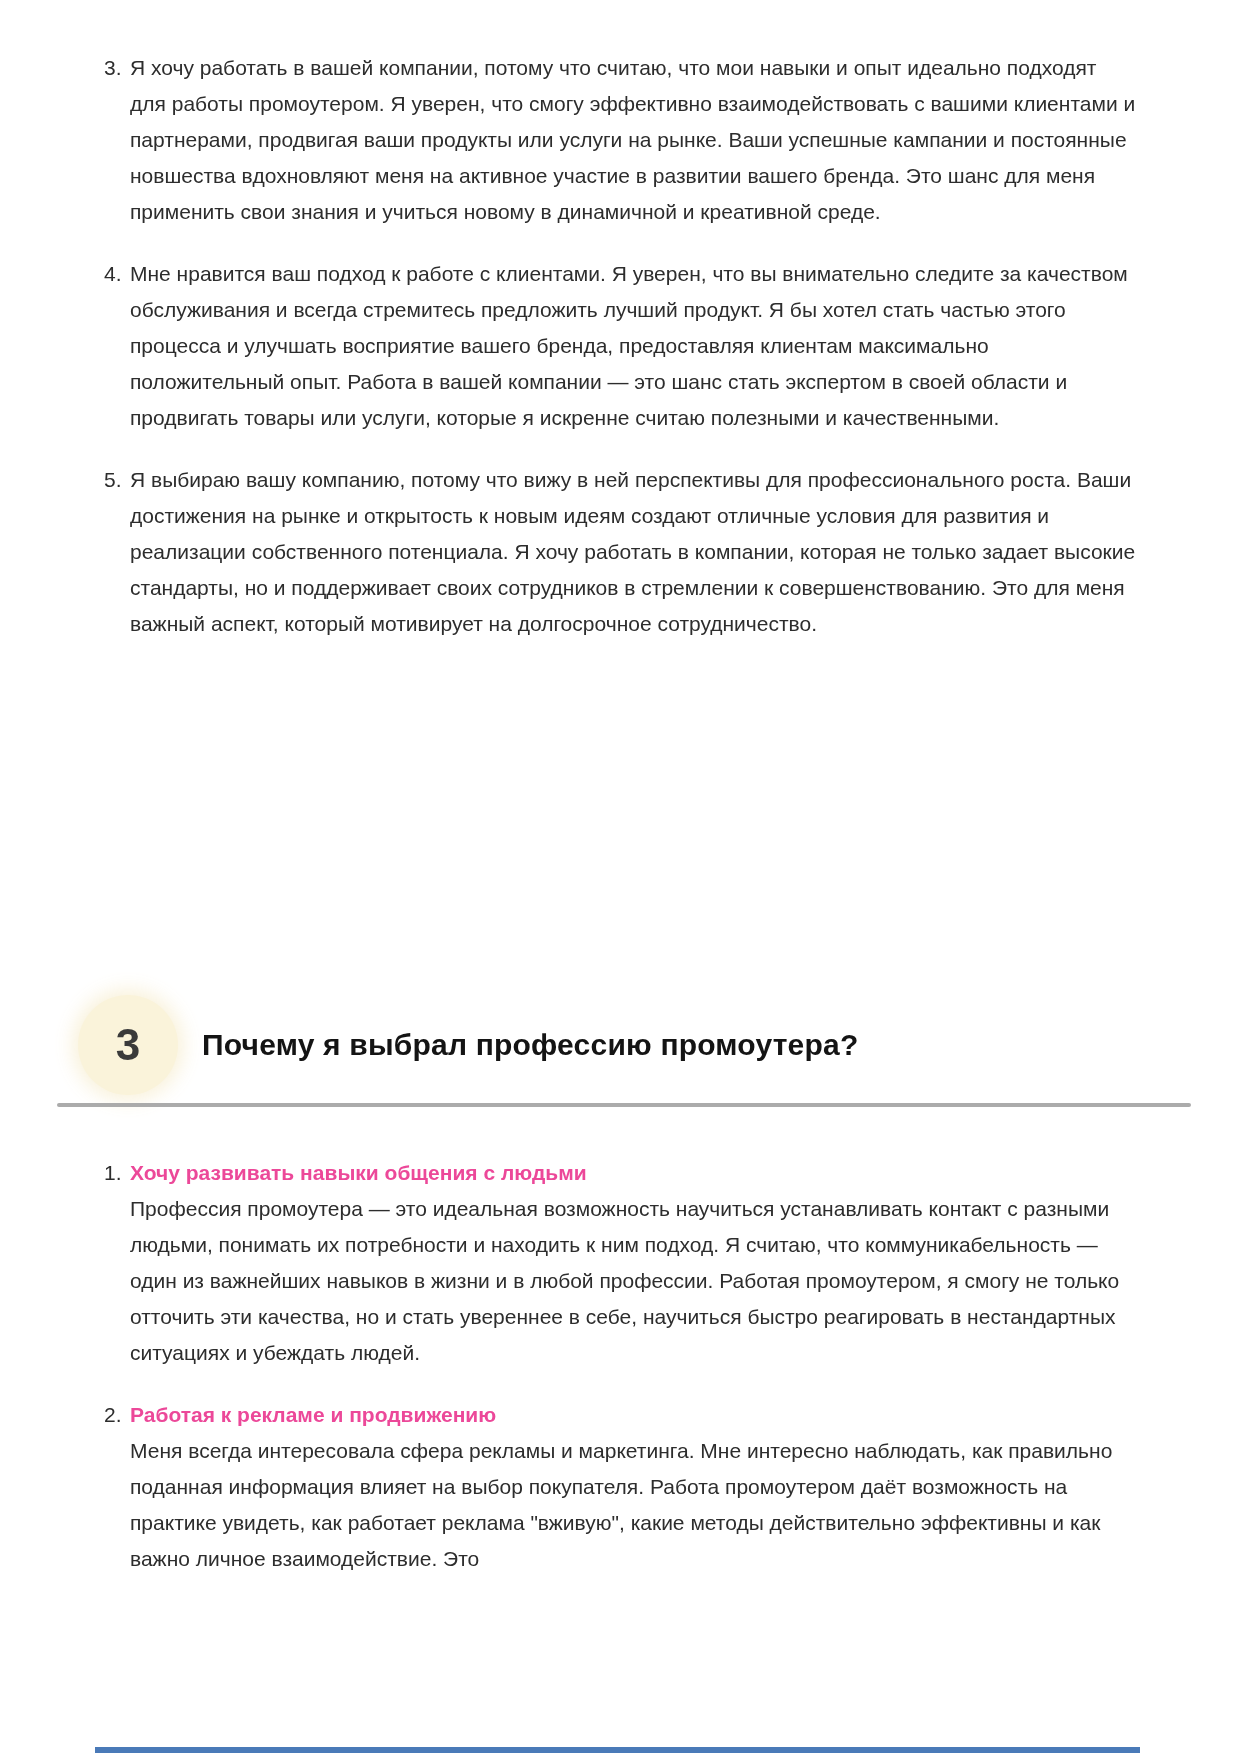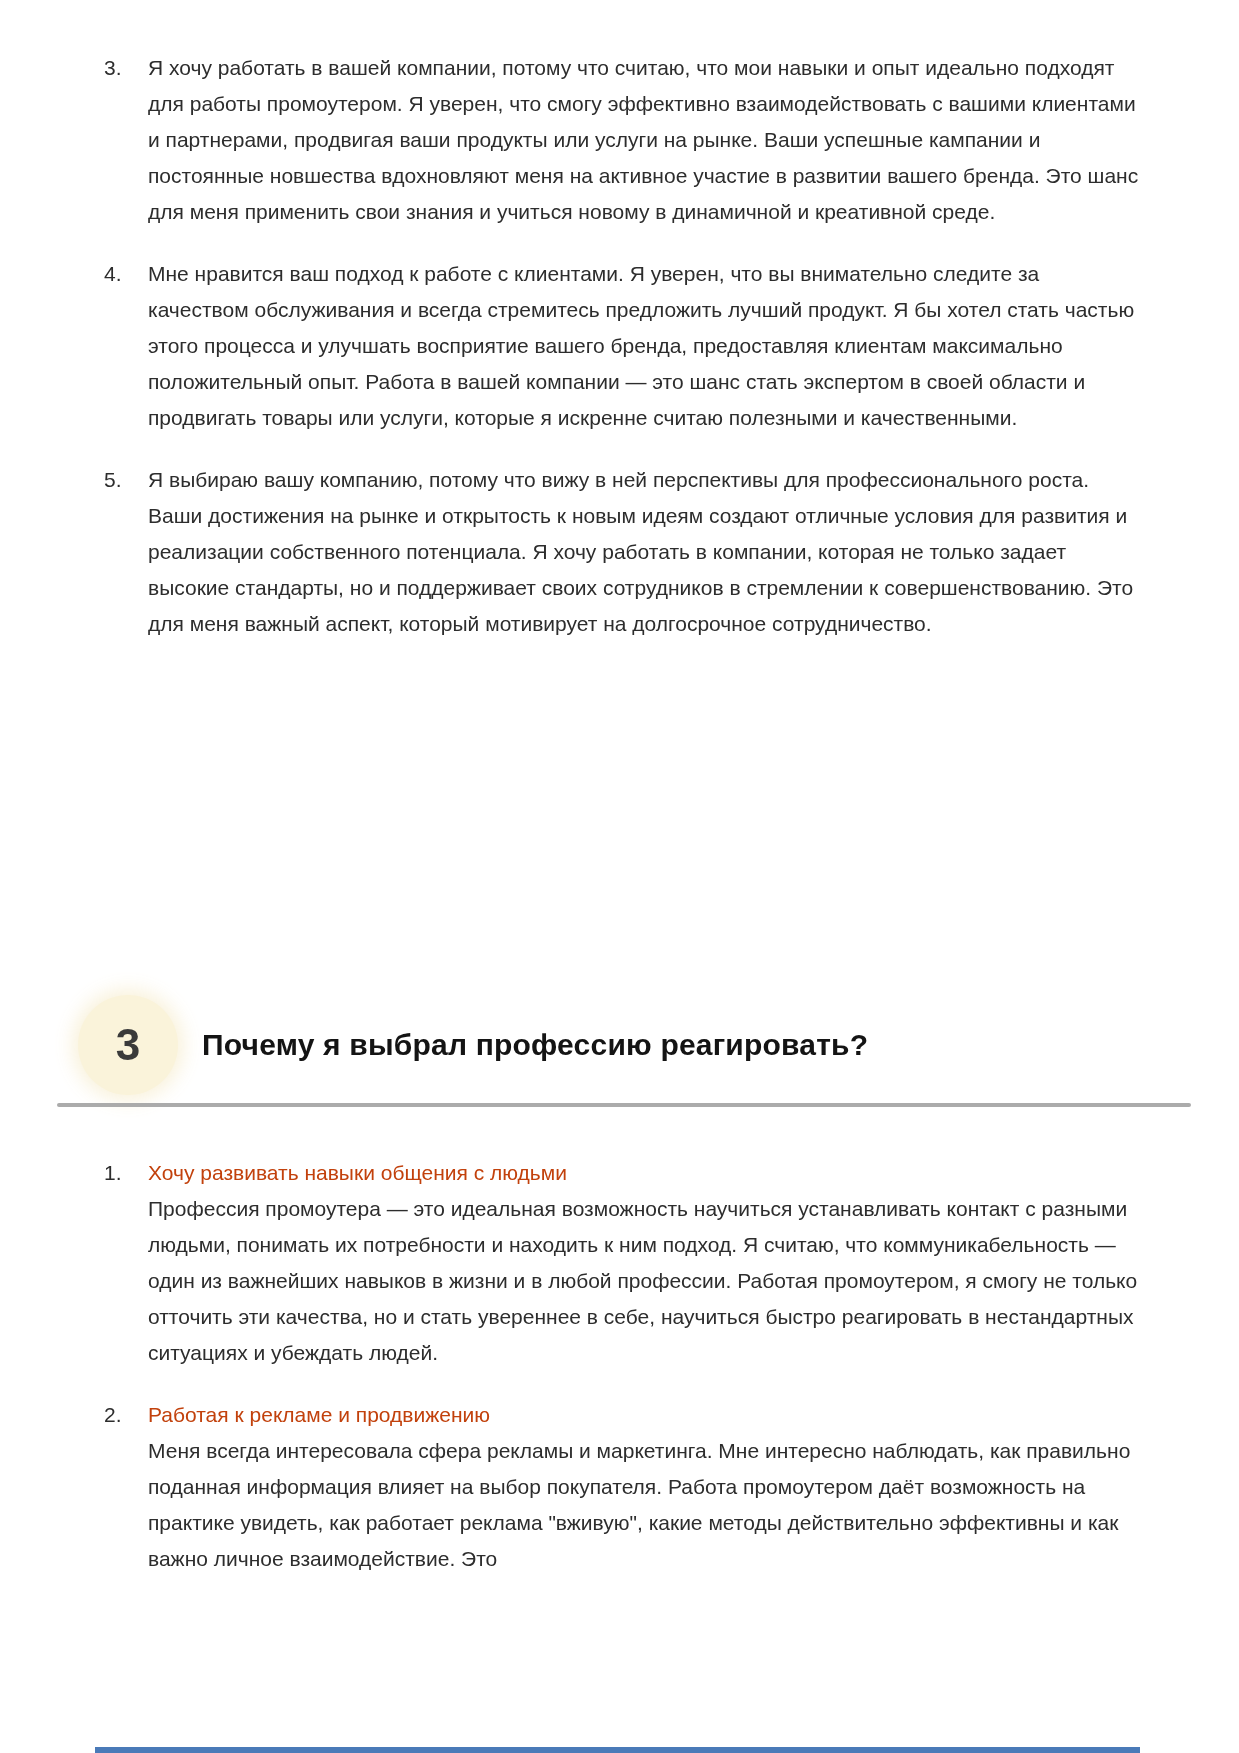--- a/index.html
+++ b/index.html
@@ -37,26 +37,25 @@
   .item-number {
     flex: 0 0 auto;
     min-width: 26px;
     white-space: nowrap;
     color: #2d2d2d;
   }
   .item-body {
     flex: 1 1 auto;
     max-width: 1008px;
     color: #2d2d2d;
-    margin-left: 18px;
   }
   .item-heading {
     display: block;
-    font-weight: normal;
-    color: #c2410c;
+    font-weight: bold;
+    color: #ec4899;
   }
 
   
   .section-header {
     position: absolute;
     left: 78px;
     top: 995px;
     display: flex;
     align-items: center;
   }
@@ -116,21 +115,21 @@
       <div class="item-body">Мне нравится ваш подход к работе с клиентами. Я уверен, что вы внимательно следите за качеством обслуживания и всегда стремитесь предложить лучший продукт. Я бы хотел стать частью этого процесса и улучшать восприятие вашего бренда, предоставляя клиентам максимально положительный опыт. Работа в вашей компании — это шанс стать экспертом в своей области и продвигать товары или услуги, которые я искренне считаю полезными и качественными.</div>
     </div>
     <div class="list-item">
       <span class="item-number">5.</span>
       <div class="item-body">Я выбираю вашу компанию, потому что вижу в ней перспективы для профессионального роста. Ваши достижения на рынке и открытость к новым идеям создают отличные условия для развития и реализации собственного потенциала. Я хочу работать в компании, которая не только задает высокие стандарты, но и поддерживает своих сотрудников в стремлении к совершенствованию. Это для меня важный аспект, который мотивирует на долгосрочное сотрудничество.</div>
     </div>
   </div>
 
   <div class="section-header">
     <div class="section-badge">3</div>
-    <div class="section-title">Почему я выбрал профессию реагировать?</div>
+    <div class="section-title">Почему я выбрал профессию промоутера?</div>
   </div>
   <div class="section-divider"></div>
 
   <div class="num-list reasons-list">
     <div class="list-item">
       <span class="item-number">1.</span>
       <div class="item-body">
         <span class="item-heading">Хочу развивать навыки общения с людьми</span>
         <span>Профессия промоутера — это идеальная возможность научиться устанавливать контакт с разными людьми, понимать их потребности и находить к ним подход. Я считаю, что коммуникабельность — один из важнейших навыков в жизни и в любой профессии. Работая промоутером, я смогу не только отточить эти качества, но и стать увереннее в себе, научиться быстро реагировать в нестандартных ситуациях и убеждать людей.</span>
       </div>

